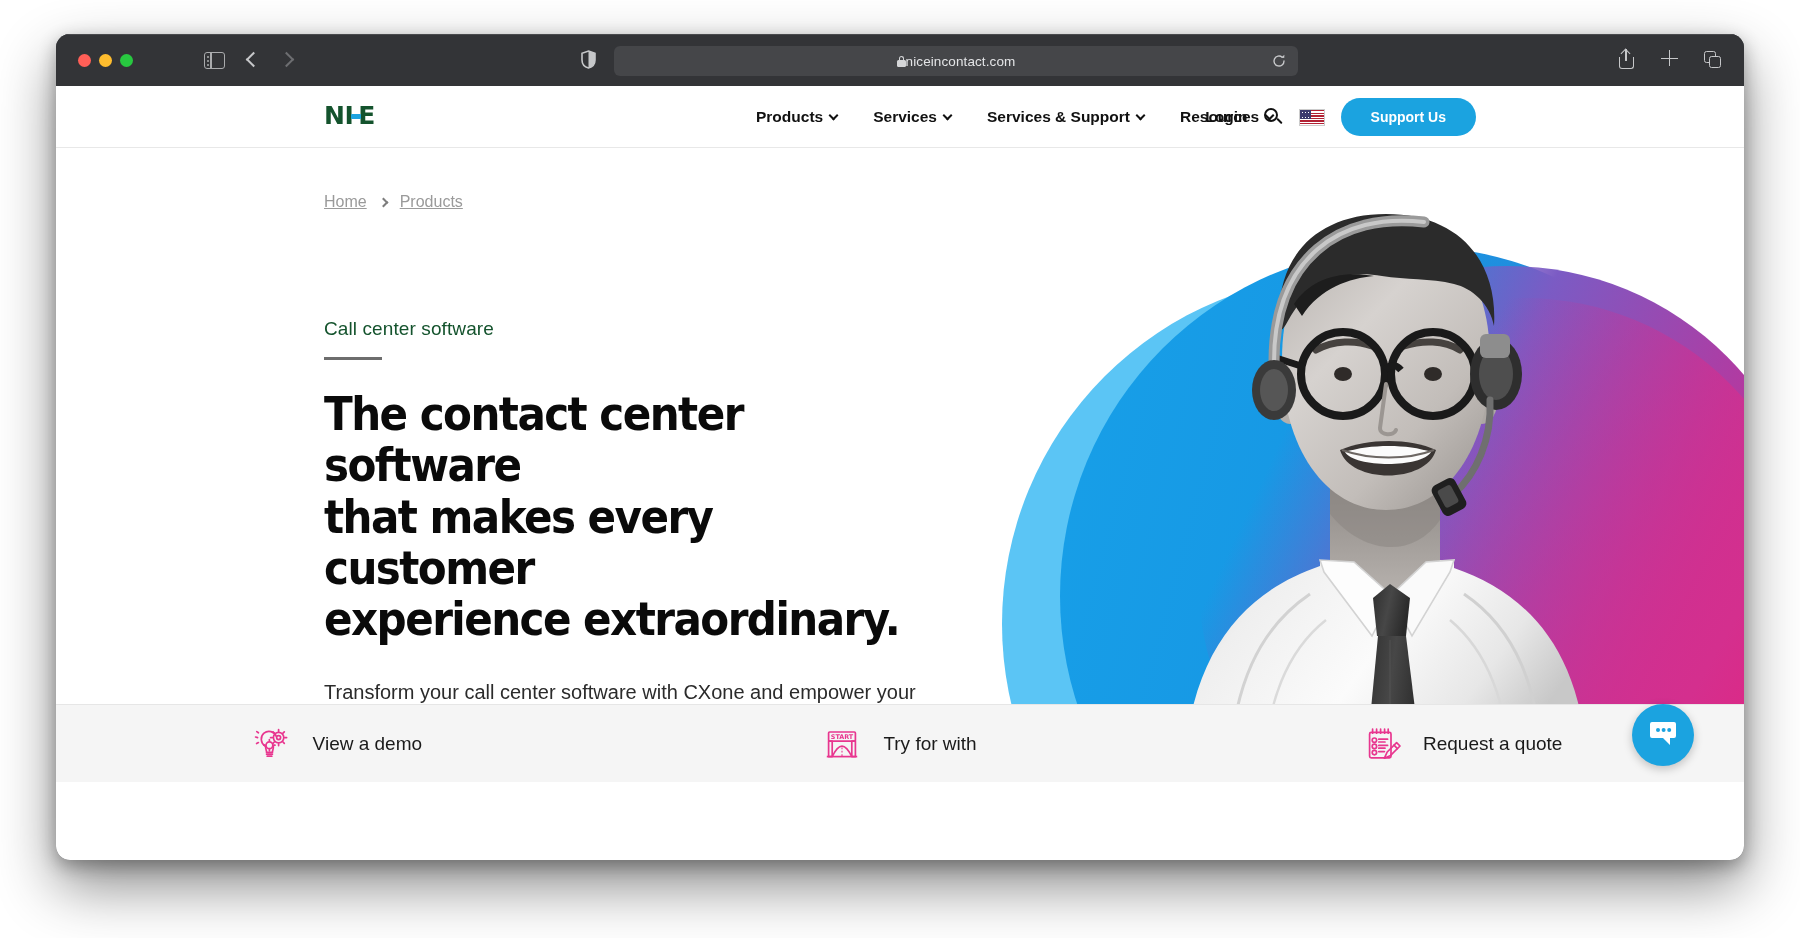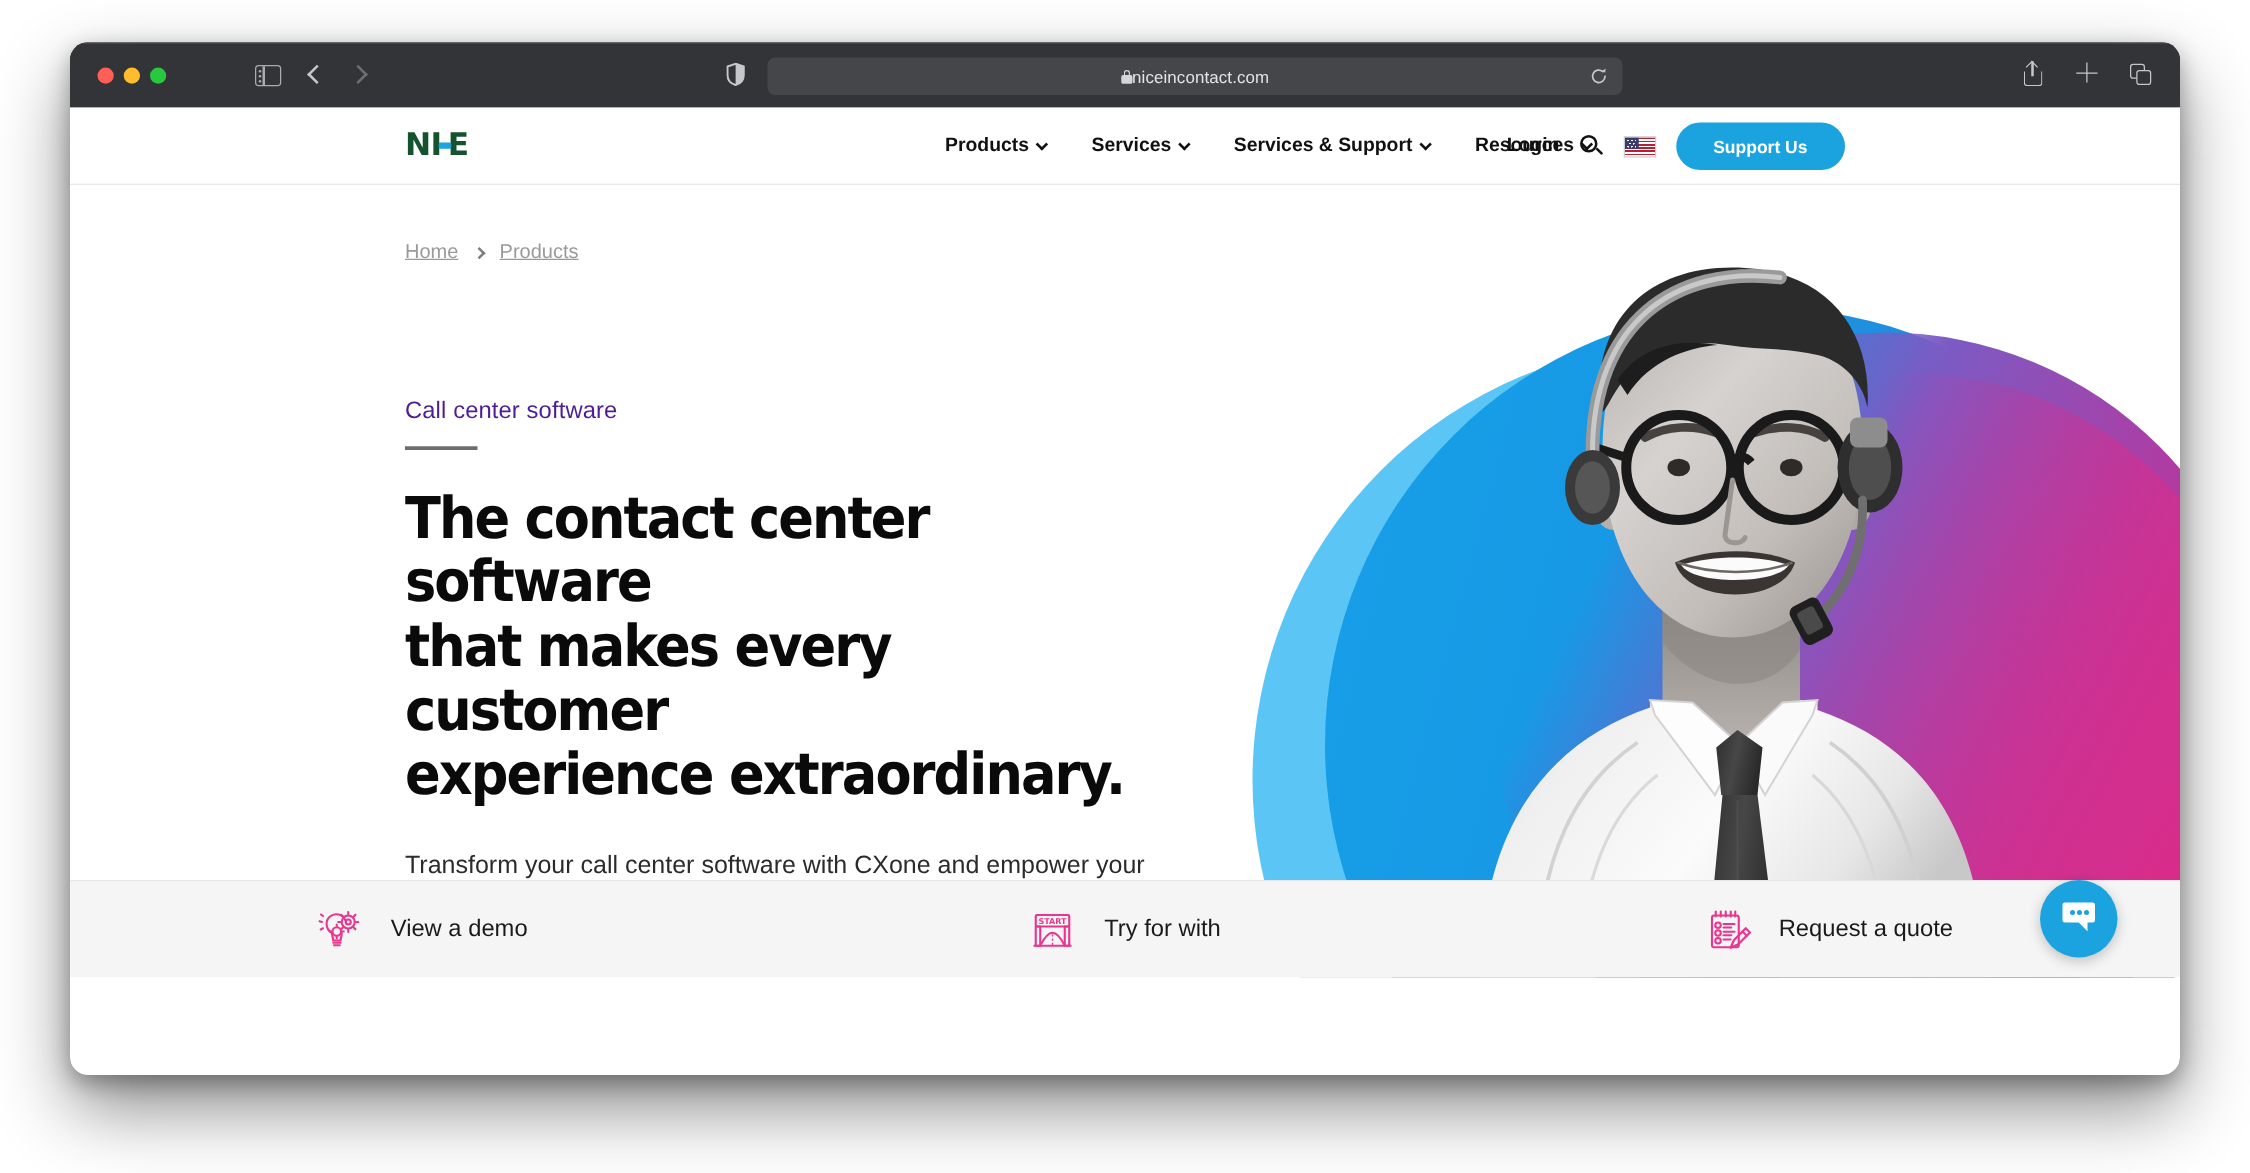--- a/index.html
+++ b/index.html
@@ -377,21 +377,21 @@
 
   #hero-copy {
     position: absolute;
     left: 268px;
     top: 170px;
     width: 640px;
     z-index: 4;
   }
   #eyebrow {
     font-size: 19px;
-    color: #4c1d95;
+    color: #14532d;
     letter-spacing: 0.1px;
   }
   #eyebrow-rule {
     width: 58px;
     height: 3px;
     background: #6d6d6d;
     margin-top: 17px;
   }
   #headline {
     margin-top: 29px;

